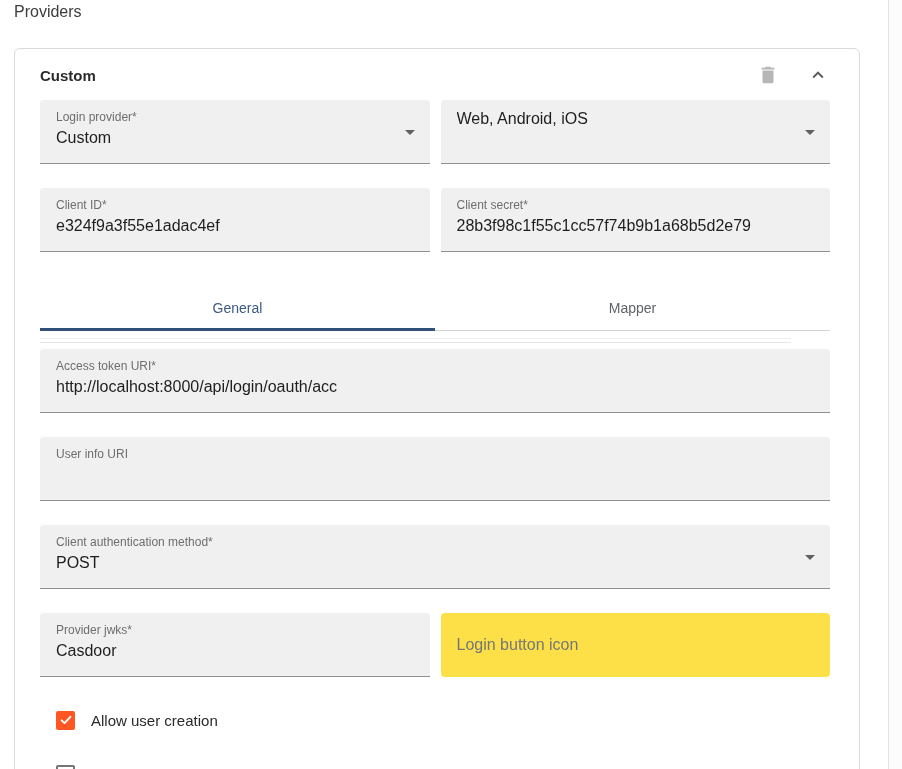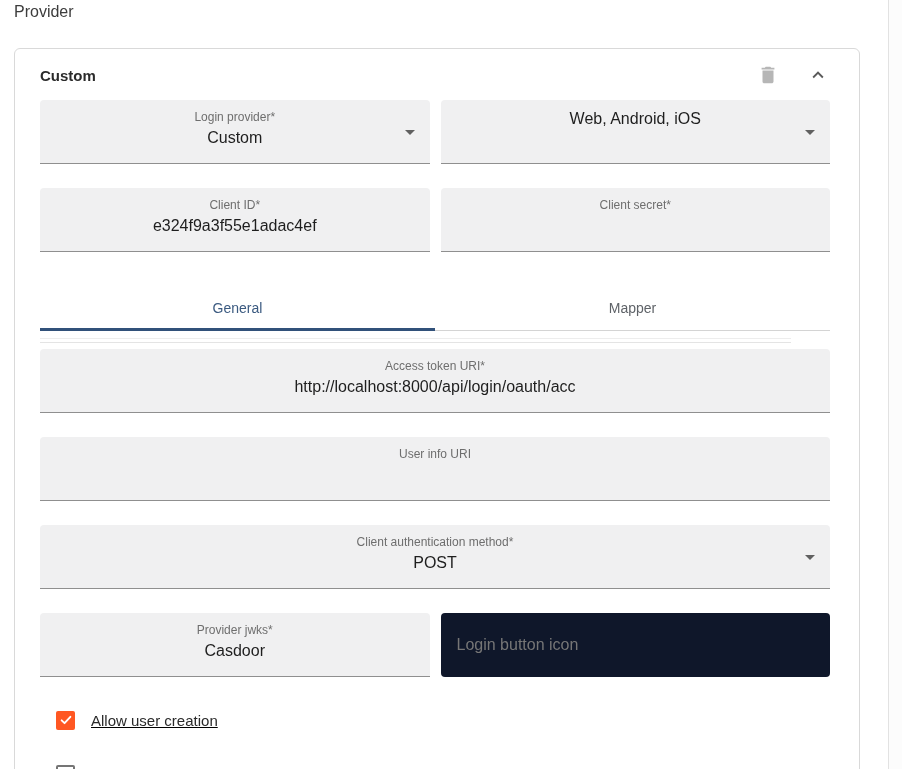--- a/index.html
+++ b/index.html
@@ -33,21 +33,21 @@
   }
   .card-title { font-size: 15px; font-weight: 700; color: #2b2b2b; }
   .card-header .spacer { flex: 1; }
   .icon-btn {
     width: 24px; height: 24px;
     display: flex; align-items: center; justify-content: center;
     cursor: pointer;
   }
   .icon-btn.trash { margin-right: 26px; }
   .row { display: flex; gap: 11px; margin-bottom: 24px; }
-  .row > * { flex: 1; min-width: 0; text-align: center; }
+  .row > * { flex: 1; min-width: 0; }
   .field {
     background: #f0f0f1;
     border-radius: 4px 4px 0 0;
     border-bottom: 1px solid #8f8f8f;
     padding: 10px 16px 0 16px;
     height: 64px;
     position: relative;
     cursor: text;
   }
   .field.select { cursor: pointer; }
@@ -61,21 +61,21 @@
     white-space: nowrap; overflow: hidden;
   }
   .dd-arrow {
     position: absolute; right: 15px; top: 30px;
     width: 0; height: 0;
     border-left: 5px solid transparent;
     border-right: 5px solid transparent;
     border-top: 5px solid #606060;
   }
   .placeholder-field {
-    background: #0f172a;
+    background: #fde047;
     border-radius: 4px;
     height: 64px;
     display: flex; align-items: center;
     padding: 0 16px;
     cursor: pointer;
   }
   .placeholder-field .pvalue { font-size: 16px; color: #767676; }
   .tabs {
     position: relative;
     display: flex;
@@ -102,21 +102,20 @@
   }
   .sub-lines { margin-top: 7px; width: 95%; }
   .sub-lines .l1 { height: 1px; background: #ededed; }
   .sub-lines .gap { height: 3px; }
   .sub-lines .l2 { height: 1px; background: #e4e4e4; }
   .after-tabs { margin-top: 6px; }
   .checkbox-row {
     display: flex; align-items: center;
     margin: 31px 0 0 16px;
     height: 24px;
-    text-decoration: underline;
   }
   .checkbox {
     width: 19px; height: 19px;
     border-radius: 2px;
     background: #ff5722;
     display: flex; align-items: center; justify-content: center;
     cursor: pointer;
     flex: none;
   }
   .checkbox-label {
@@ -127,21 +126,21 @@
     margin: 33px 0 0 16px;
     width: 19px; height: 19px;
     border: 2px solid #757575;
     border-radius: 2px;
     cursor: pointer;
   }
 </style>
 </head>
 <body>
 
-<div class="page-title">Provider</div>
+<div class="page-title">Providers</div>
 
 <div class="scroll-edge"></div>
 
 <div class="card">
 
   <div class="card-header">
     <span class="card-title">Custom</span>
     <span class="spacer"></span>
     <span class="icon-btn trash">
       <svg width="22" height="22" viewBox="0 0 24 24" fill="#b6b6b6">
@@ -167,20 +166,21 @@
     </div>
   </div>
 
   <div class="row">
     <div class="field">
       <div class="flabel">Client ID*</div>
       <div class="fvalue">e324f9a3f55e1adac4ef</div>
     </div>
     <div class="field">
       <div class="flabel">Client secret*</div>
+      <div class="fvalue">28b3f98c1f55c1cc57f74b9b1a68b5d2e79</div>
     </div>
   </div>
 
   <div class="tabs">
     <div class="tab active">General</div>
     <div class="tab">Mapper</div>
     <div class="ink-bar"></div>
     <div class="rest-border"></div>
   </div>
 

